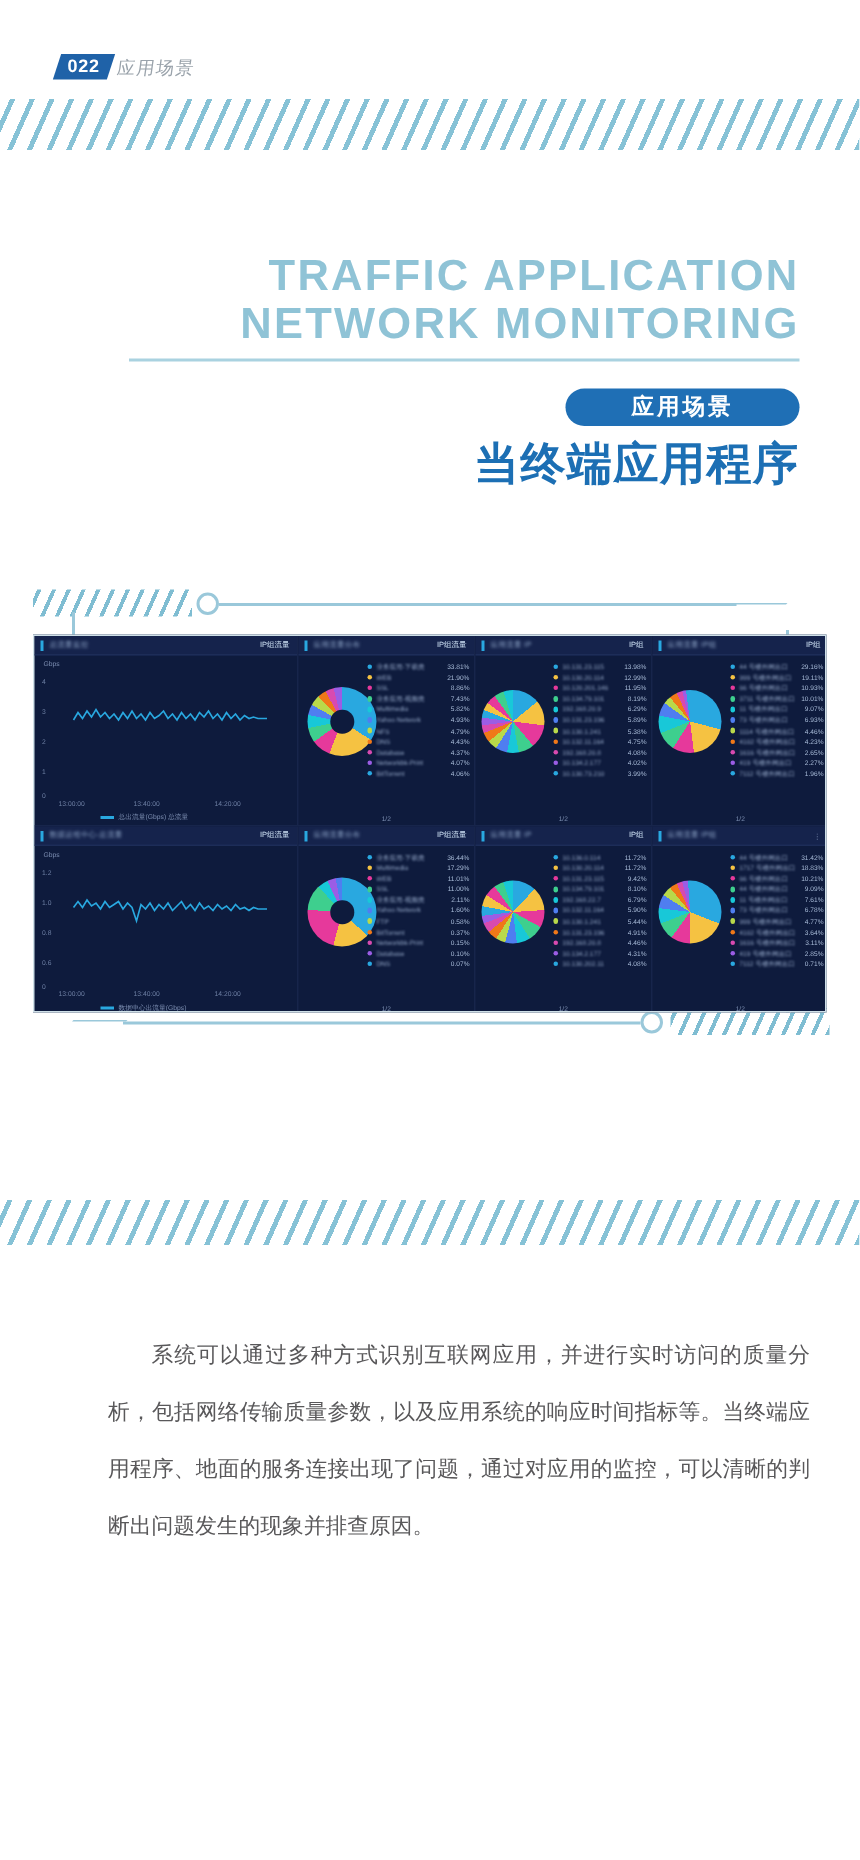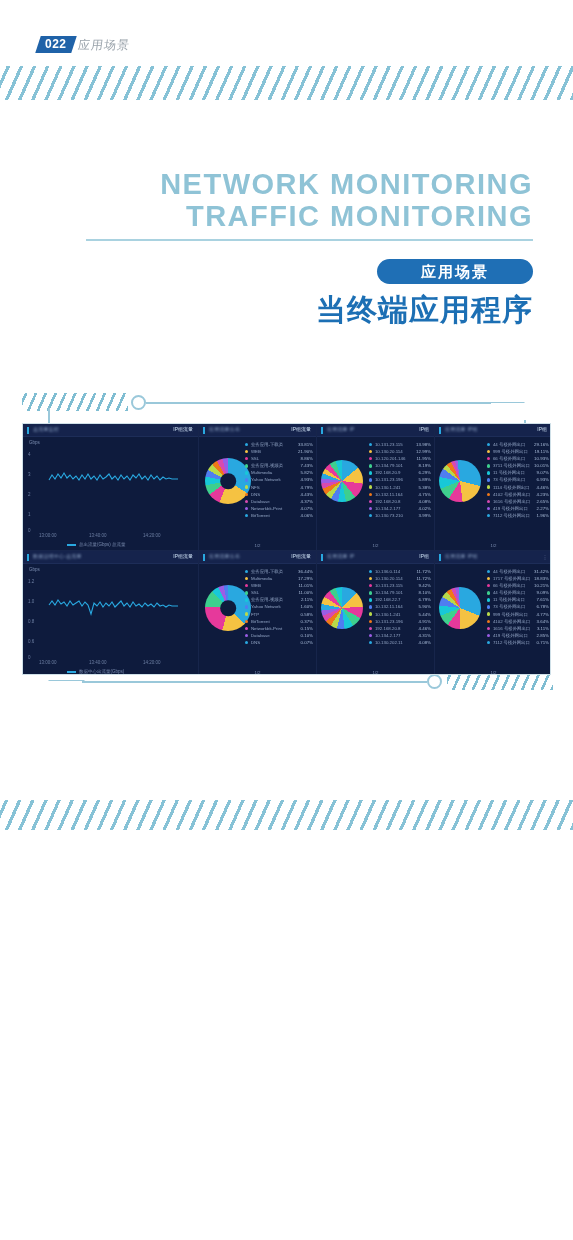--- a/index.html
+++ b/index.html
@@ -216,22 +216,22 @@
   <div class="hdr">
     <div class="hdr-badge">
       <span>022</span>
     </div>
     <div class="hdr-label">应用场景</div>
   </div>
 
   <div class="hatch hatch-top"></div>
 
   <div class="title-en">
+    <div>TRAFFIC  APPLICATION</div>
     <div>NETWORK  MONITORING</div>
-    <div>TRAFFIC  MONITORING</div>
   </div>
   <div class="divider"></div>
   <div class="pill">应用场景</div>
   <div class="title-cn">当终端应用程序</div>
 
   <div class="deco-hatch deco-hatch-tl"></div>
   <div class="deco-ring deco-ring-tl"></div>
   <div class="deco-line deco-line-tl"></div>
   <div class="deco-corner deco-corner-tr"></div>
   <div class="deco-edge deco-edge-r"></div>
@@ -691,14 +691,15 @@
               <span class="lgd-val">0.71%</span>
             </div>
           </div>
         <div class="pager">1/2</div>
       </div>
     </div>
   </div>
 
   <div class="hatch hatch-bottom"></div>
 
+  <div class="body-copy">系统可以通过多种方式识别互联网应用，并进行实时访问的质量分析，包括网络传输质量参数，以及应用系统的响应时间指标等。当终端应用程序、地面的服务连接出现了问题，通过对应用的监控，可以清晰的判断出问题发生的现象并排查原因。</div>
 
 </div>
 
 </body></html>

